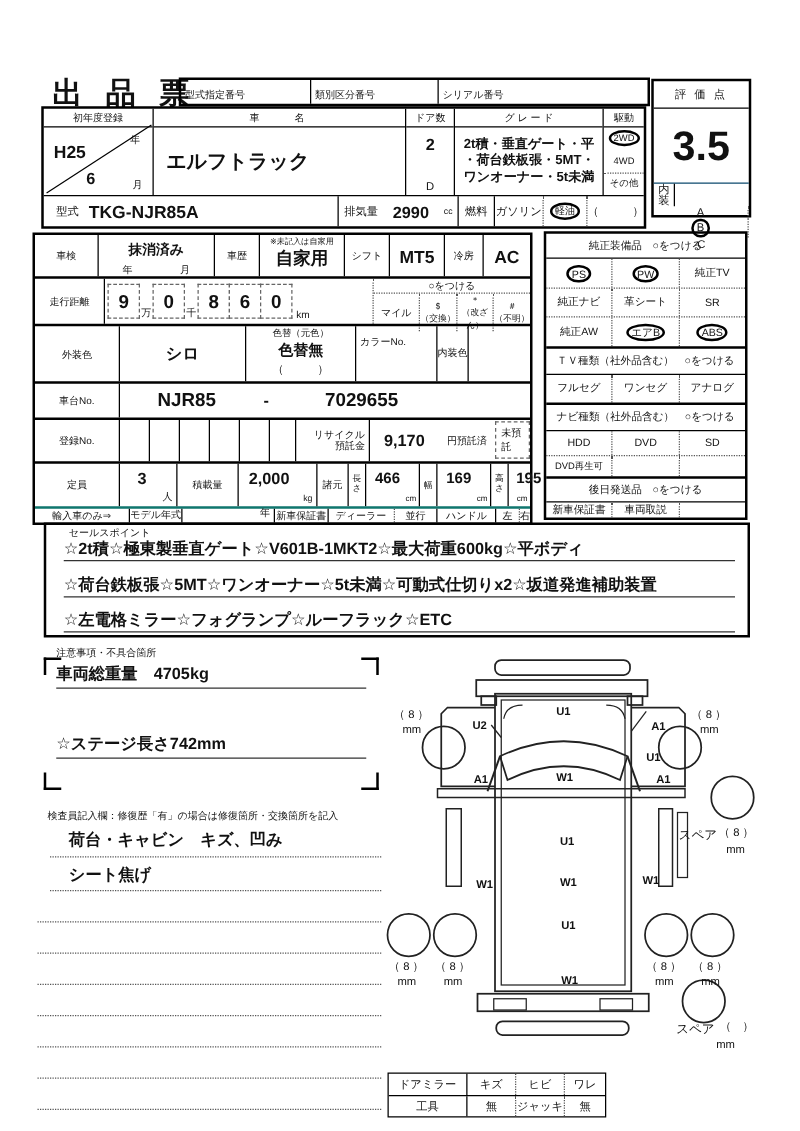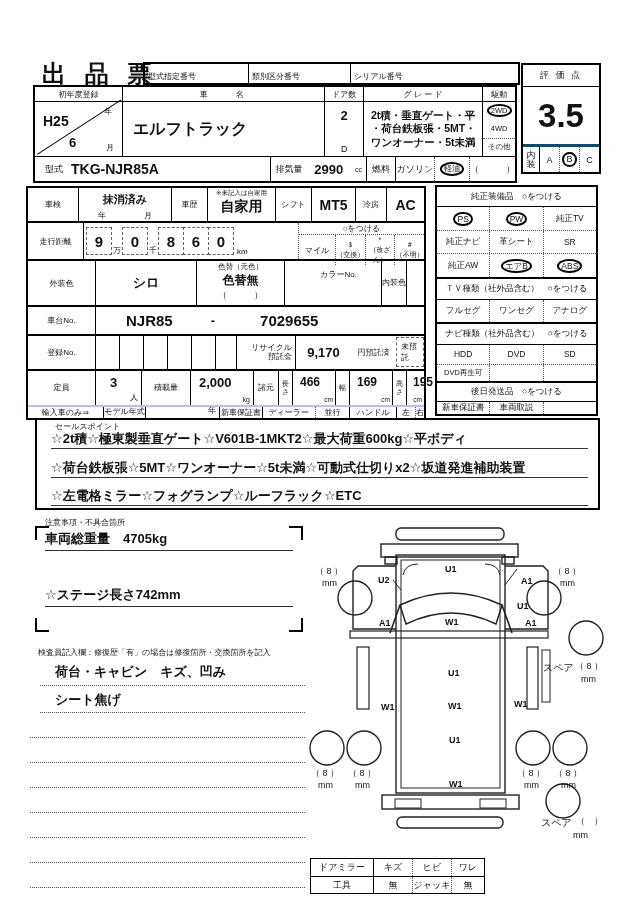--- a/index.html
+++ b/index.html
@@ -37,21 +37,21 @@
       <span class="lbl">類別区分番号</span>
     </div>
     <div style="flex:1;padding:1px 3px;">
       <span class="lbl">シリアル番号</span>
     </div>
   </div>
 
   <div class="abs col b2" style="left:521px;top:63px;width:80px;height:111px;">
     <div class="cc" style="height:21px;border-bottom:1px solid #000;font-size:9px;letter-spacing:2px;">評 価 点</div>
     <div class="cc bold" style="flex:1;font-size:33px;">3.5</div>
-    <div class="flex" style="height:25px;border-top:3px solid #0c4a6e;font-size:9px;">
+    <div class="flex" style="height:25px;border-top:1px solid #0c4a6e;font-size:9px;flex-direction:column;">
       <div class="cc vr" style="width:16px;line-height:1;text-align:center;">内装</div>
       <div class="cc vrd" style="flex:1;">A</div>
       <div class="cc vrd" style="flex:1;">
         <span class="circ" style="font-size:9px;">B</span>
       </div>
       <div class="cc" style="flex:1;">C</div>
     </div>
   </div>
 
   <div class="abs col b2" style="left:33px;top:85px;width:484px;height:98px;">
@@ -176,21 +176,21 @@
     </div>
 
     <div class="flex" style="height:45px;border-top:2px solid #000;">
       <div class="cc vr lbl" style="width:67px;">外装色</div>
       <div class="cc vr bold" style="width:100px;font-size:13px;">シロ</div>
       <div class="col vr" style="width:87px;align-items:center;">
         <span style="font-size:7.5px;margin-top:1px;">色替（元色）</span>
         <span class="bold" style="font-size:12px;">色替無</span>
         <span style="font-size:9px;">（　　　）</span>
       </div>
-      <div class="vr" style="width:58px;padding:2px 3px;margin-left:32px;">
+      <div class="vr" style="width:58px;padding:2px 3px;">
         <span class="lbl">カラーNo.</span>
       </div>
       <div class="cc vr lbl" style="width:24px;text-align:center;line-height:1.2;">内装色</div>
       <div style="flex:1;"></div>
     </div>
 
     <div class="flex" style="height:27px;border-top:2px solid #000;align-items:center;">
       <div class="cc vr lbl" style="width:67px;height:100%;">車台No.</div>
       <span class="bold" style="font-size:15px;margin-left:30px;">NJR85</span>
       <span class="bold" style="font-size:13px;margin-left:38px;">-</span>
@@ -240,21 +240,21 @@
         <span class="abs bold" style="left:7px;top:4px;font-size:12px;">169</span>
         <span class="abs" style="right:2px;bottom:2px;font-size:6.5px;">cm</span>
       </div>
       <div class="cc vr" style="width:13px;font-size:7px;text-align:center;line-height:1.1;">高さ</div>
       <div style="flex:1;position:relative;">
         <span class="abs bold" style="left:6px;top:4px;font-size:12px;">195</span>
         <span class="abs" style="right:2px;bottom:2px;font-size:6.5px;">cm</span>
       </div>
     </div>
 
-    <div class="flex" style="flex:1;border-top:2px solid #c4b5fd;font-size:8px;">
+    <div class="flex" style="flex:1;border-top:2px solid #0f766e;font-size:8px;">
       <div class="cc vr" style="width:75px;">輸入車のみ⇒</div>
       <div class="cc vr" style="width:42px;text-align:center;line-height:1.1;">モデル年式</div>
       <div class="vr" style="width:73px;position:relative;">
         <span class="abs" style="right:3px;bottom:2px;">年</span>
       </div>
       <div class="cc vr" style="width:42px;">新車保証書</div>
       <div class="cc vrd" style="width:52px;">ディーラー</div>
       <div class="cc vr" style="width:34px;">並行</div>
       <div class="cc vr" style="width:46px;">ハンドル</div>
       <div class="cc vrd" style="width:18px;">左</div>

